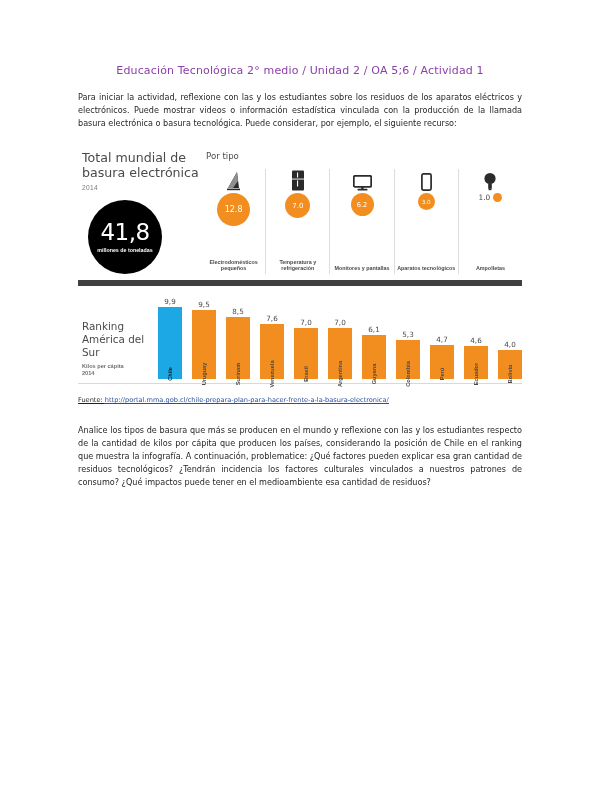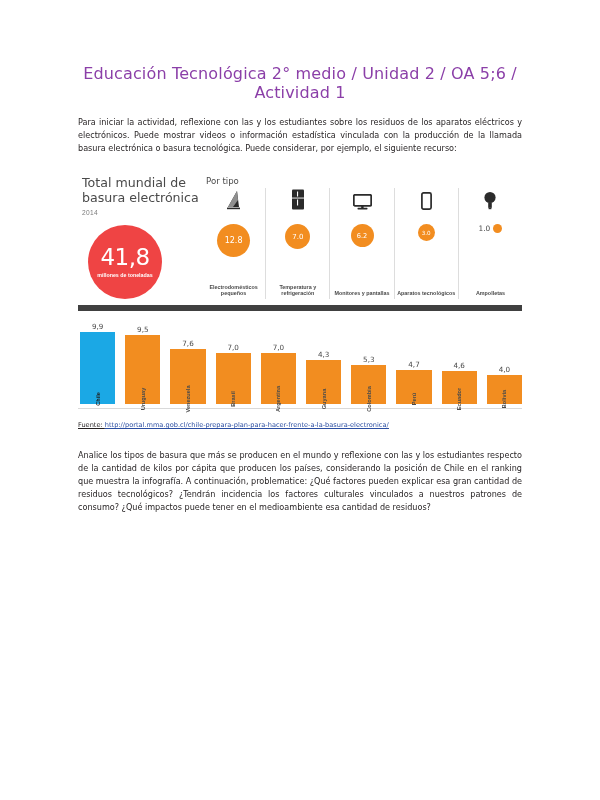--- a/index.html
+++ b/index.html
@@ -16,21 +16,21 @@
   }
   .page {
     position: relative;
     width: 600px;
     height: 800px;
     box-sizing: border-box;
     padding: 0 78px;
   }
   .doc-title {
     color: #8B3FA8;
-    font-size: 16px;
+    font-size: 11px;
     text-align: center;
     margin-top: 64px;
     letter-spacing: 0.15px;
     font-family: "DejaVu Sans", sans-serif;
   }
   .para {
     color: #231f20;
     font-size: 8.1px;
     line-height: 1.62;
     text-align: justify;
@@ -68,21 +68,21 @@
   .info-left .year {
     font-size: 6.6px;
     color: #7a7a7a;
     margin-top: 3px;
     letter-spacing: 0.3px;
   }
   .big-circle {
     width: 74px;
     height: 74px;
     border-radius: 50%;
-    background: #ef4444;
+    background: #000000;
     margin-top: 9px;
     margin-left: 6px;
     display: flex;
     flex-direction: column;
     align-items: center;
     justify-content: center;
     color: #ffffff;
   }
   .big-circle .val {
     font-size: 23px;
@@ -99,38 +99,37 @@
   }
 
   .info-right {
     flex: 1 1 auto;
     display: flex;
     flex-direction: column;
   }
   .por-tipo {
     font-size: 8.6px;
     color: #4a4a4a;
-    margin: 0 0 2px 4px;
+    margin: 0 0 8px 4px;
     font-family: "DejaVu Sans", sans-serif;
   }
   .types {
     display: flex;
     flex: 1 1 auto;
     align-items: stretch;
   }
   .type-cell {
     flex: 1 1 0;
     display: flex;
     flex-direction: column;
     align-items: center;
     justify-content: flex-start;
     border-left: 1px solid #dddddd;
     padding: 0 2px;
     position: relative;
-    gap: 12px;
   }
   .type-cell:first-child { border-left: none; }
   .type-icon {
     height: 22px;
     display: flex;
     align-items: flex-end;
     justify-content: center;
     margin-bottom: 2px;
   }
   .tbubble {
@@ -337,53 +336,66 @@
               <span class="tbubble" style="width:9px;height:9px;"></span>
             </div>
             <div class="tlabel">Ampolletas</div>
           </div>
 
         </div>
       </div>
     </div>
 
     <div class="info-bottom">
+      <div class="rank-left">
+        <h3>Ranking América del Sur</h3>
+        <div class="sub">
+          <span>Kilos per cápita</span><br>
+          <span>2014</span>
+        </div>
+      </div>
       <div class="bars" id="bars">
           <div class="bar-col">
             <div class="bar-val">9,9</div>
             <div class="bar-rect highlight" style="height: 72px;">
               <div class="bar-name onbar">Chile</div>
             </div>
           </div>
           <div class="bar-col">
             <div class="bar-val">9,5</div>
             <div class="bar-rect" style="height: 69px;">
               <div class="bar-name">Uruguay</div>
             </div>
           </div>
           <div class="bar-col">
+            <div class="bar-val">8,5</div>
+            <div class="bar-rect" style="height: 62px;">
+              <div class="bar-name">Surinam</div>
+            </div>
+          </div>
+          <div class="bar-col">
             <div class="bar-val">7,6</div>
             <div class="bar-rect" style="height: 55px;">
               <div class="bar-name">Venezuela</div>
             </div>
           </div>
           <div class="bar-col">
             <div class="bar-val">7,0</div>
             <div class="bar-rect" style="height: 51px;">
               <div class="bar-name">Brasil</div>
             </div>
           </div>
           <div class="bar-col">
             <div class="bar-val">7,0</div>
             <div class="bar-rect" style="height: 51px;">
               <div class="bar-name">Argentina</div>
             </div>
           </div>
           <div class="bar-col">
-            <div class="bar-val">4,3</div>
+            <div class="bar-val">6,1</div>
             <div class="bar-rect" style="height: 44px;">
               <div class="bar-name">Guyana</div>
             </div>
           </div>
           <div class="bar-col">
             <div class="bar-val">5,3</div>
             <div class="bar-rect" style="height: 39px;">
               <div class="bar-name">Colombia</div>
             </div>
           </div>

